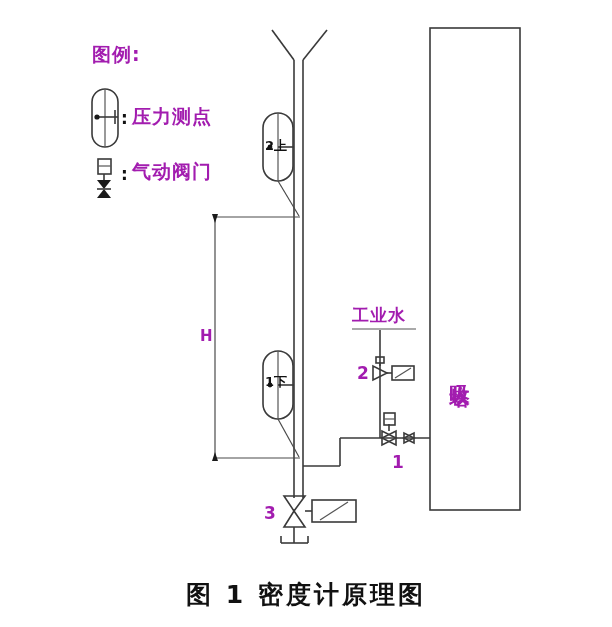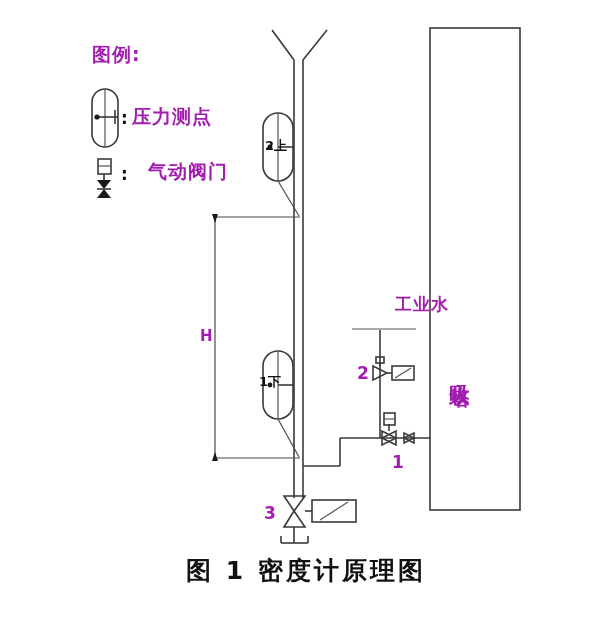--- a/index.html
+++ b/index.html
@@ -28,21 +28,21 @@
     display: block;
   }
   .ln { stroke: #3a3a3a; stroke-width: 1.6; fill: none; }
   .ln-thin { stroke: #555; stroke-width: 1.2; fill: none; }
   .ln-dim { stroke: #4a4a4a; stroke-width: 1.2; fill: none; }
   .fill-none { fill: none; }
   .solid { fill: #1a1a1a; }
   .cap-text {
     position: absolute;
     left: 0;
-    top: 554px;
+    top: 578px;
     width: 612px;
     text-align: center;
     font-size: 25px;
     font-weight: bold;
     letter-spacing: 3px;
     color: #111;
     font-family: "DejaVu Sans", "Liberation Sans", sans-serif;
   }
   .lbl {
     position: absolute;
@@ -56,31 +56,30 @@
     font-weight: bold;
     letter-spacing: 1px;
   }
   .legend-text-1 {
     left: 132px; top: 104px;
     font-size: 19px;
     font-weight: bold;
     letter-spacing: 1px;
   }
   .legend-text-2 {
-    left: 148px; top: 159px;
+    left: 132px; top: 159px;
     font-size: 19px;
     font-weight: bold;
     letter-spacing: 1px;
   }
   .water-label {
-    left: 352px; top: 293px;
+    left: 352px; top: 304px;
     font-size: 17px;
     font-weight: bold;
     letter-spacing: 1px;
-    margin-left: 43px;
   }
   .tower-label {
     left: 447px; top: 368px;
     font-size: 20px;
     font-weight: bold;
     letter-spacing: 2px;
     writing-mode: vertical-rl;
     text-orientation: upright;
   }
   .h-label {
@@ -91,21 +90,21 @@
   .num-1 { left: 392px; top: 452px; font-size: 17px; font-weight: bold; }
   .num-2 { left: 357px; top: 363px; font-size: 17px; font-weight: bold; }
   .num-3 { left: 264px; top: 503px; font-size: 17px; font-weight: bold; }
   .tag-up, .tag-lo {
     font-size: 13px;
     font-weight: bold;
     color: #111;
     letter-spacing: 0px;
   }
   .tag-up { left: 265px; top: 137px; }
-  .tag-lo { left: 259px; top: 373px; }
+  .tag-lo { left: 265px; top: 373px; }
 </style>
 </head>
 <body>
 
 <div id="figure-root">
 
   <svg class="diagram" viewBox="0 0 612 627">
 
     <g>
       <rect x="430" y="28" width="90" height="482" class="ln fill-none"></rect>

